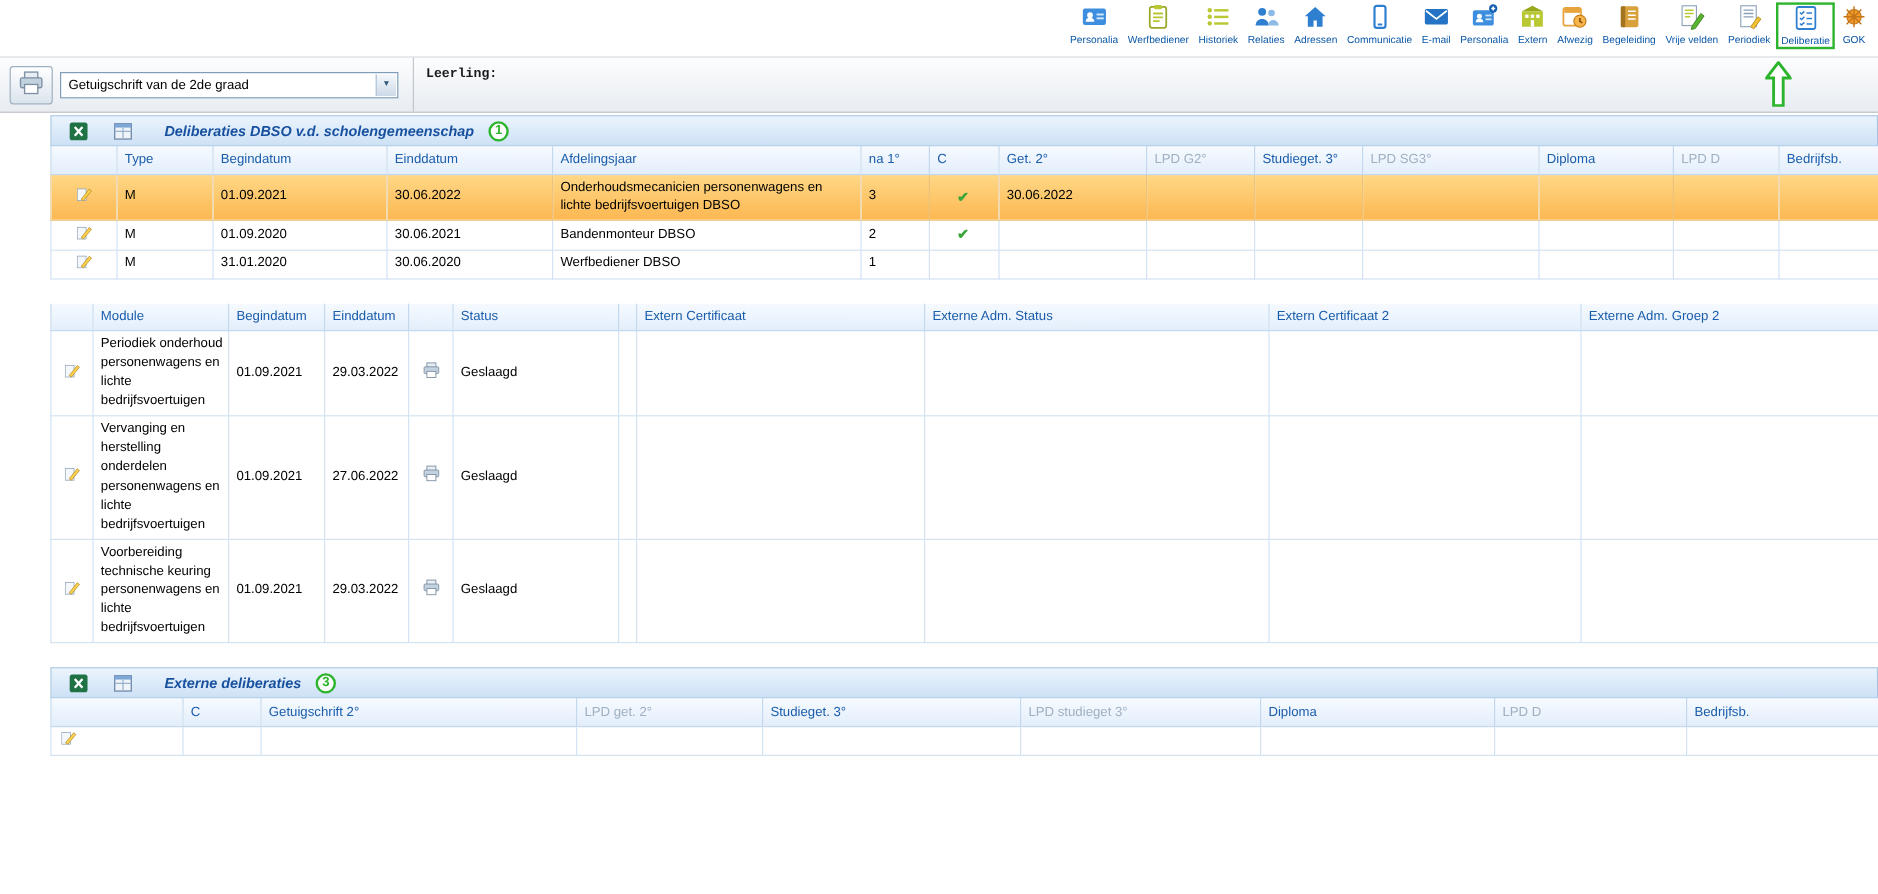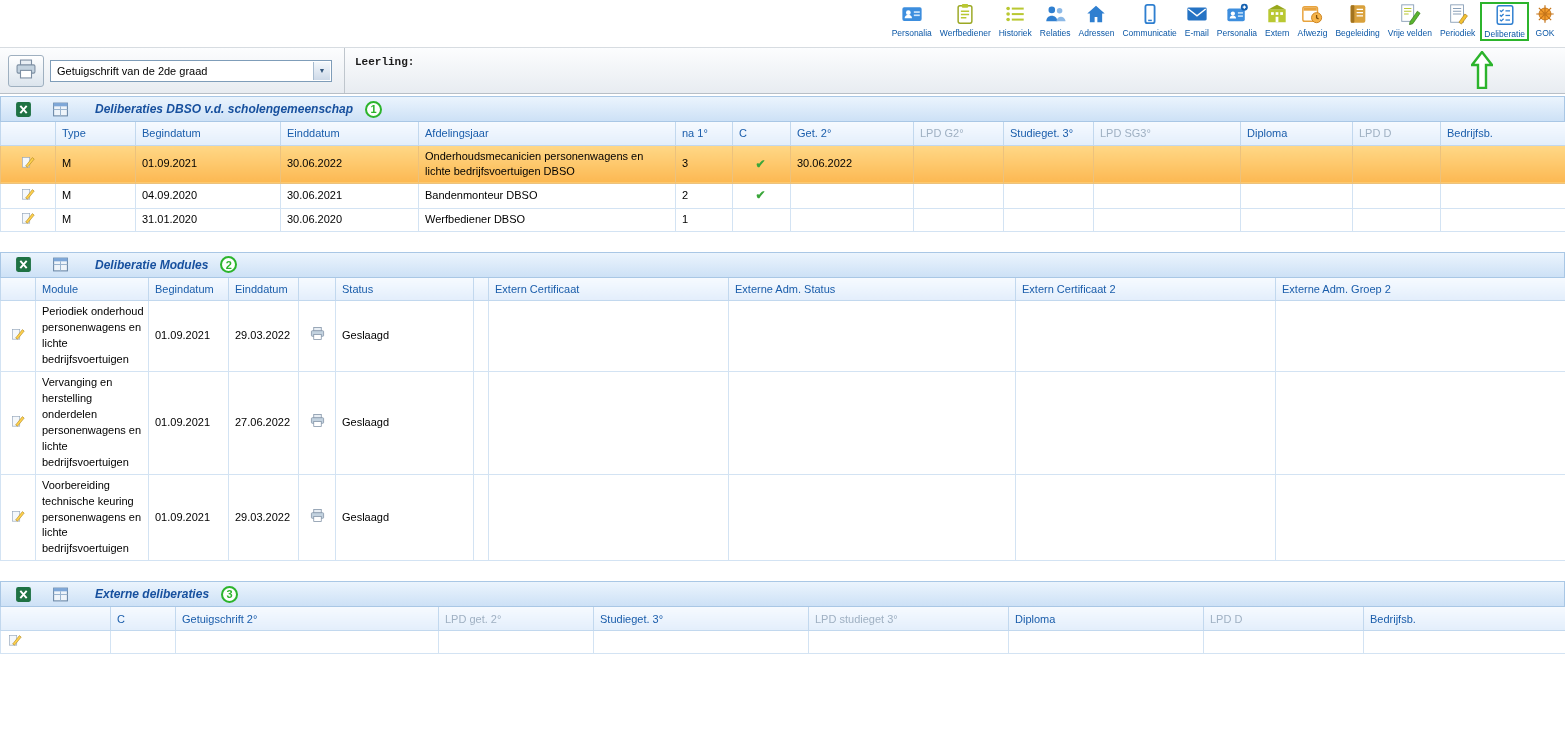--- a/index.html
+++ b/index.html
@@ -21,21 +21,21 @@
   .combo-text { overflow:hidden; white-space:nowrap; }
   .combo-arrow { position:absolute; right:1px; top:1px; bottom:1px; width:17px; background:linear-gradient(#f4f8fc,#cdd9e8); border-left:1px solid #a8bcd0; display:flex; align-items:center; justify-content:center; font-size:7px; color:#33567c; }
   .vsep { width:1px; align-self:stretch; background:#bfc6cd; margin:0 10px 0 12px; }
   .leerling { font-weight:bold; color:#1a1a1a; align-self:flex-start; margin-top:8px;font-family:Liberation Mono, monospace; }
   .green-arrow { position:absolute; left:1471px; top:3px; z-index:5; }
 
   
   .group-bar { height:21px; margin-top:4px; background:#e0edfc; border-top:1px solid #b9d1ea; border-bottom:1px solid #b9d1ea; display:flex; align-items:center; padding-left:6px; color:#1b3f6e; cursor:default; }
 
   
-  .section { margin-top:20px; }
+  .section { margin-top:20px;margin-left:42px; }
   .section.first { margin-top:2px; }
   .caption { height:26px; background:linear-gradient(#ebf4fd,#cde1f6); border:1px solid #a9c7e5; display:flex; align-items:center; padding-left:14px; }
   .cap-icon { width:17px; height:17px; display:inline-flex; cursor:pointer; }
   .cap-icon + .cap-icon { margin-left:20px; }
   .cap-title { font-size:12px; font-style:italic; font-weight:bold; color:#17509e; margin-left:26px; white-space:nowrap; }
   .step-badge { min-width:17px; height:17px; border:2px solid #2cb42c; border-radius:50%; color:#2cb42c; font-weight:bold; font-size:11px; display:flex; align-items:center; justify-content:center; margin-left:12px; background:#fdfefd; }
 
   table.grid { width:1565px; border-collapse:collapse; table-layout:fixed; font-size:11px;padding-left:22px; }
   .grid th { background:linear-gradient(#f6faff,#e3eefb); color:#1a5dab; font-weight:normal; text-align:left; padding:4px 4px 4px 6px; border:1px solid #c2d8ee; border-top:none; height:23px; overflow:hidden; white-space:nowrap; cursor:pointer; }
   .grid th.dim { color:#9fb0c2; }
@@ -326,21 +326,21 @@
           <td></td>
           <td></td>
           <td></td>
         </tr>
         <tr>
           <td class="editcell"><span><svg width="13" height="13" viewBox="0 0 16 16">
                   <rect x="0.5" y="3" width="9" height="12" fill="#f5f8fb" stroke="#94a6ba" stroke-width="0.8"></rect>
                   <path d="M4.5 13.5 12.8 3.2 15 5 6.8 15z" fill="#ffd24d" stroke="#a8801a" stroke-width="0.7"></path>
                 </svg></span></td>
           <td>M</td>
-          <td>04.09.2020</td>
+          <td>01.09.2020</td>
           <td>30.06.2021</td>
           <td>Bandenmonteur DBSO</td>
           <td>2</td>
           <td class="c-check">✔</td>
           <td></td>
           <td></td>
           <td></td>
           <td></td>
           <td></td>
           <td></td>
@@ -363,38 +363,20 @@
           <td></td>
           <td></td>
           <td></td>
           <td></td>
         </tr>
       </tbody>
     </table>
   </div>
 
   <div class="section">
-    <div class="caption">
-      <span class="cap-icon">
-          <svg viewBox="0 0 16 16">
-            <rect x="1" y="1" width="14" height="14" rx="2" fill="#1f7244"></rect>
-            <path d="M5 4.5 11 11.5 M11 4.5 5 11.5" stroke="#fff" stroke-width="1.8"></path>
-          </svg>
-        </span>
-      <span class="cap-icon">
-          <svg viewBox="0 0 16 16">
-            <rect x="1.5" y="2" width="13" height="12" fill="#eef4fa" stroke="#6b87a6"></rect>
-            <rect x="1.5" y="2" width="13" height="3" fill="#7ea7d8"></rect>
-            <line x1="1.5" y1="8" x2="14.5" y2="8" stroke="#9ab4cf"></line>
-            <line x1="8" y1="5" x2="8" y2="14" stroke="#9ab4cf"></line>
-          </svg>
-        </span>
-      <span class="cap-title">Deliberatie Modules</span>
-      <span class="step-badge">2</span>
-    </div>
     <table class="grid">
       <colgroup>
         <col style="width:35px">
           <col style="width:113px">
           <col style="width:80px">
           <col style="width:70px">
           <col style="width:37px">
           <col style="width:138px">
           <col style="width:15px">
           <col style="width:240px">

